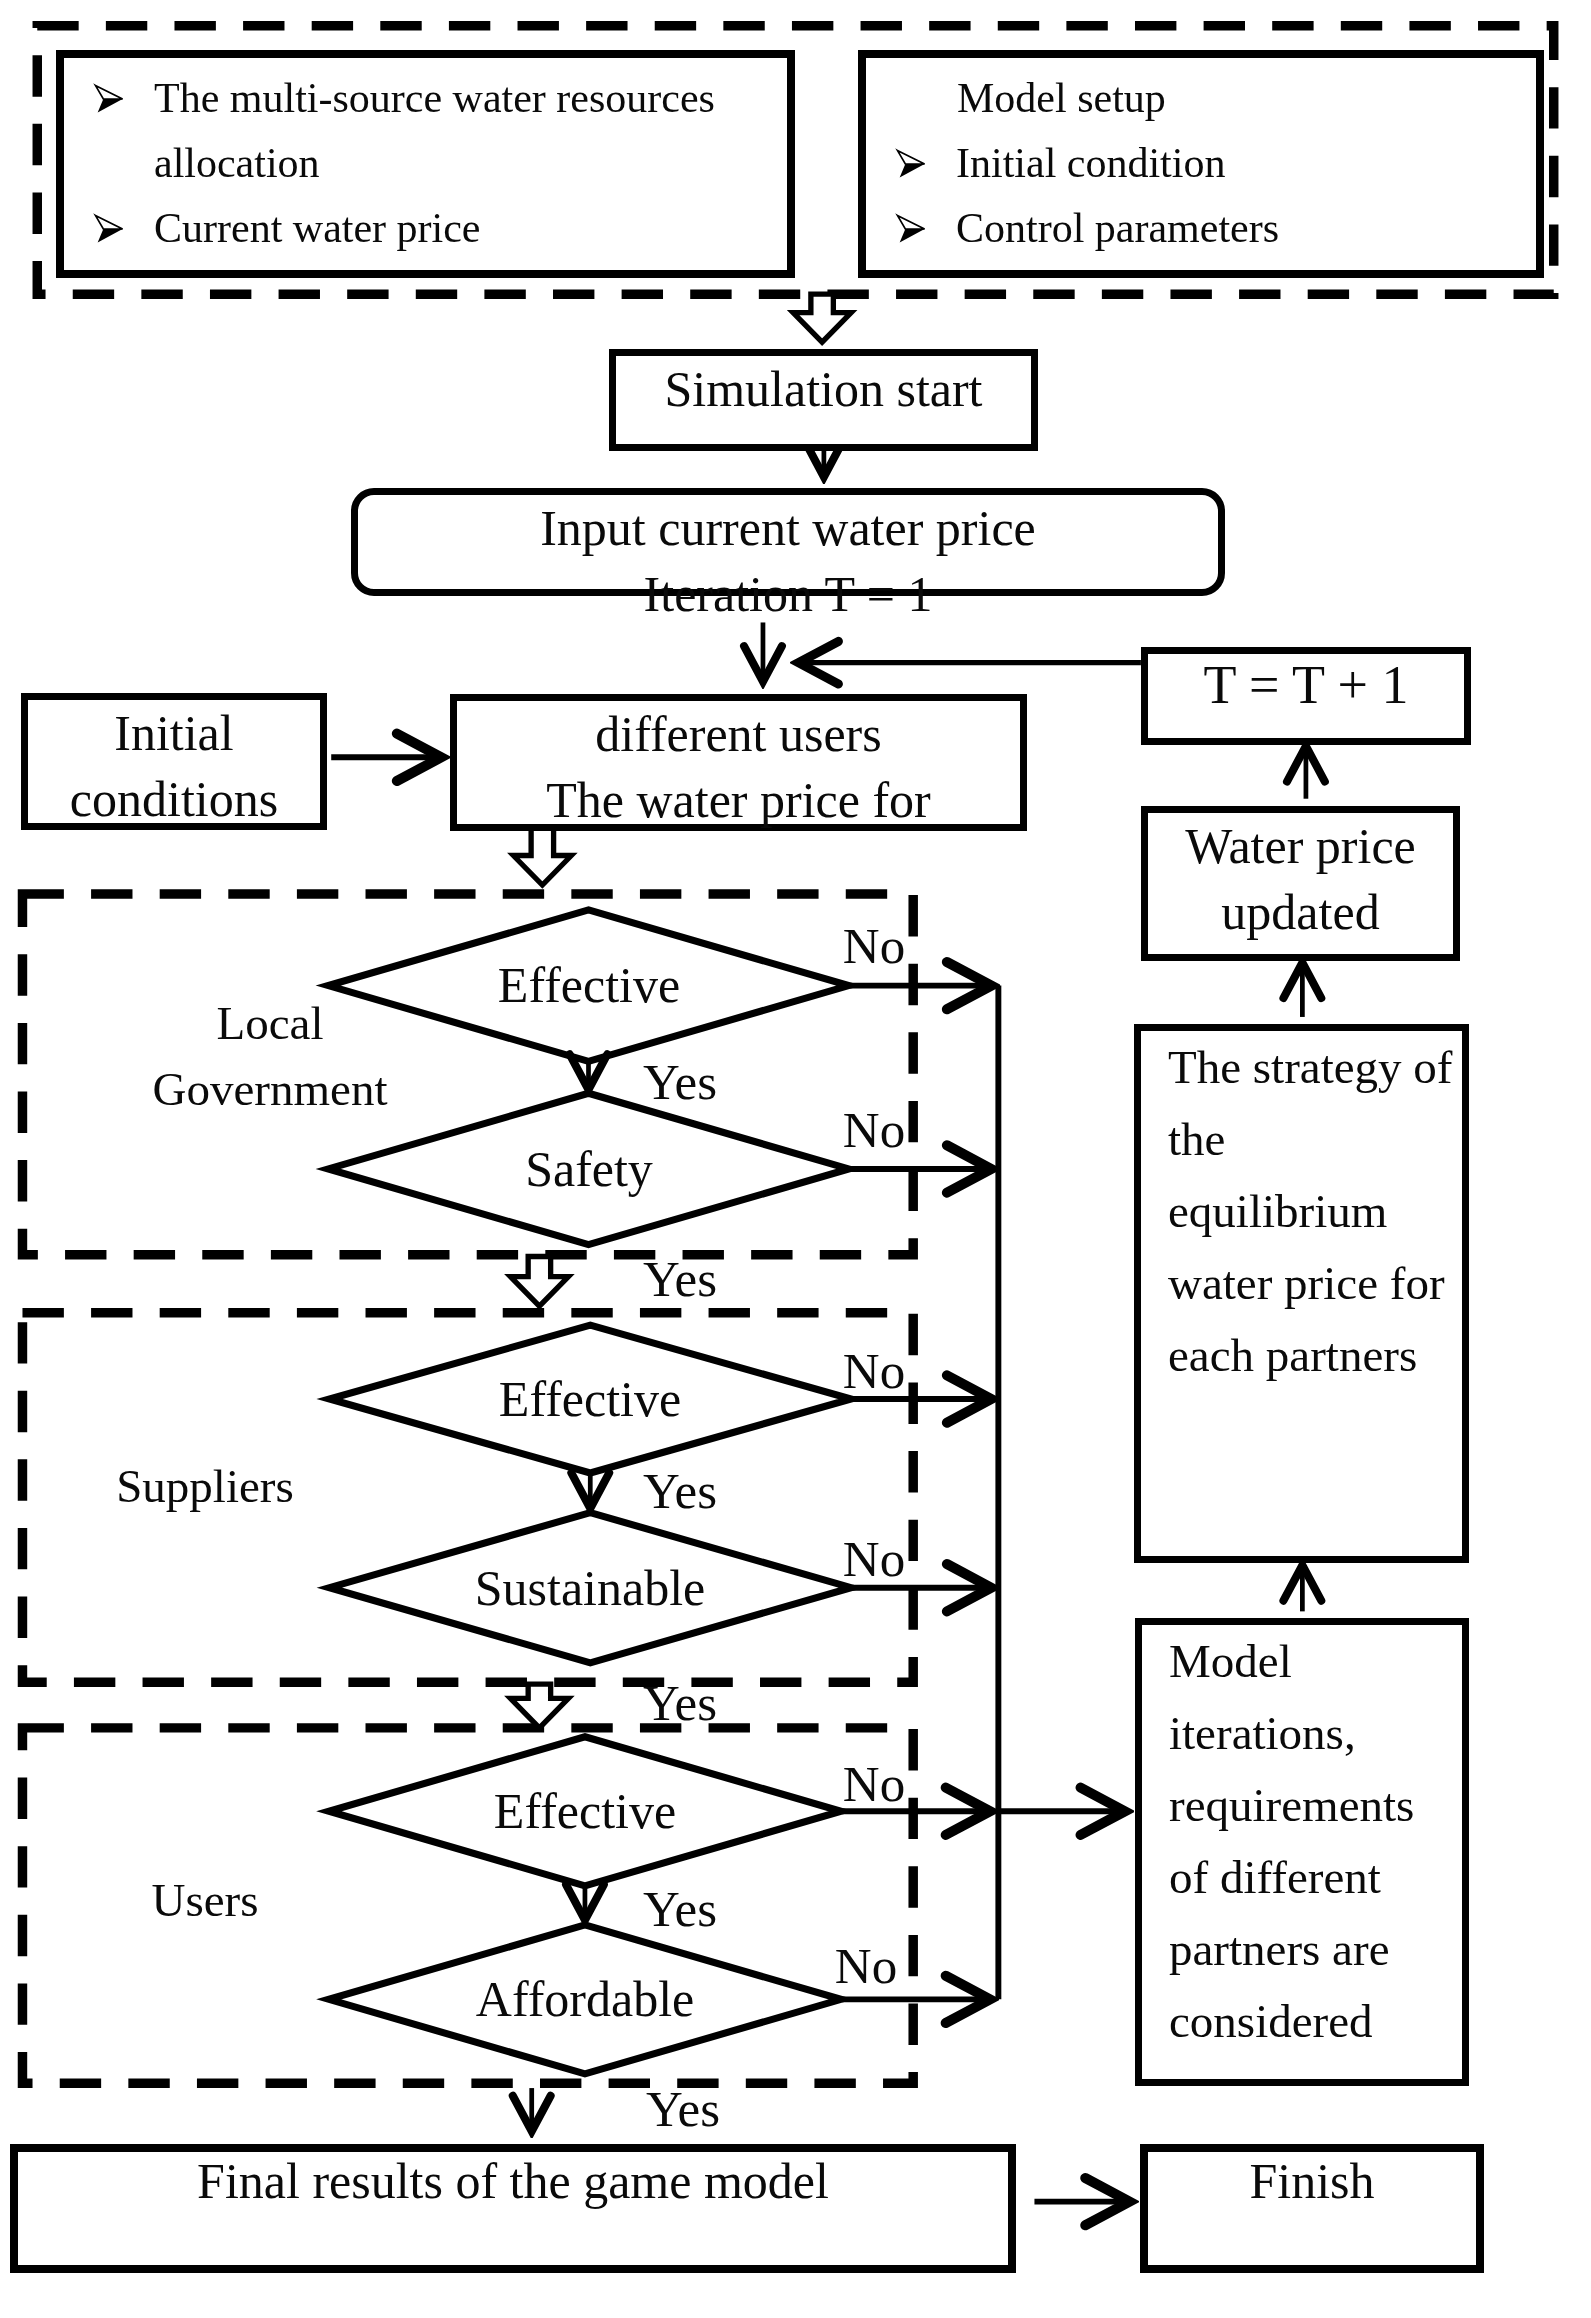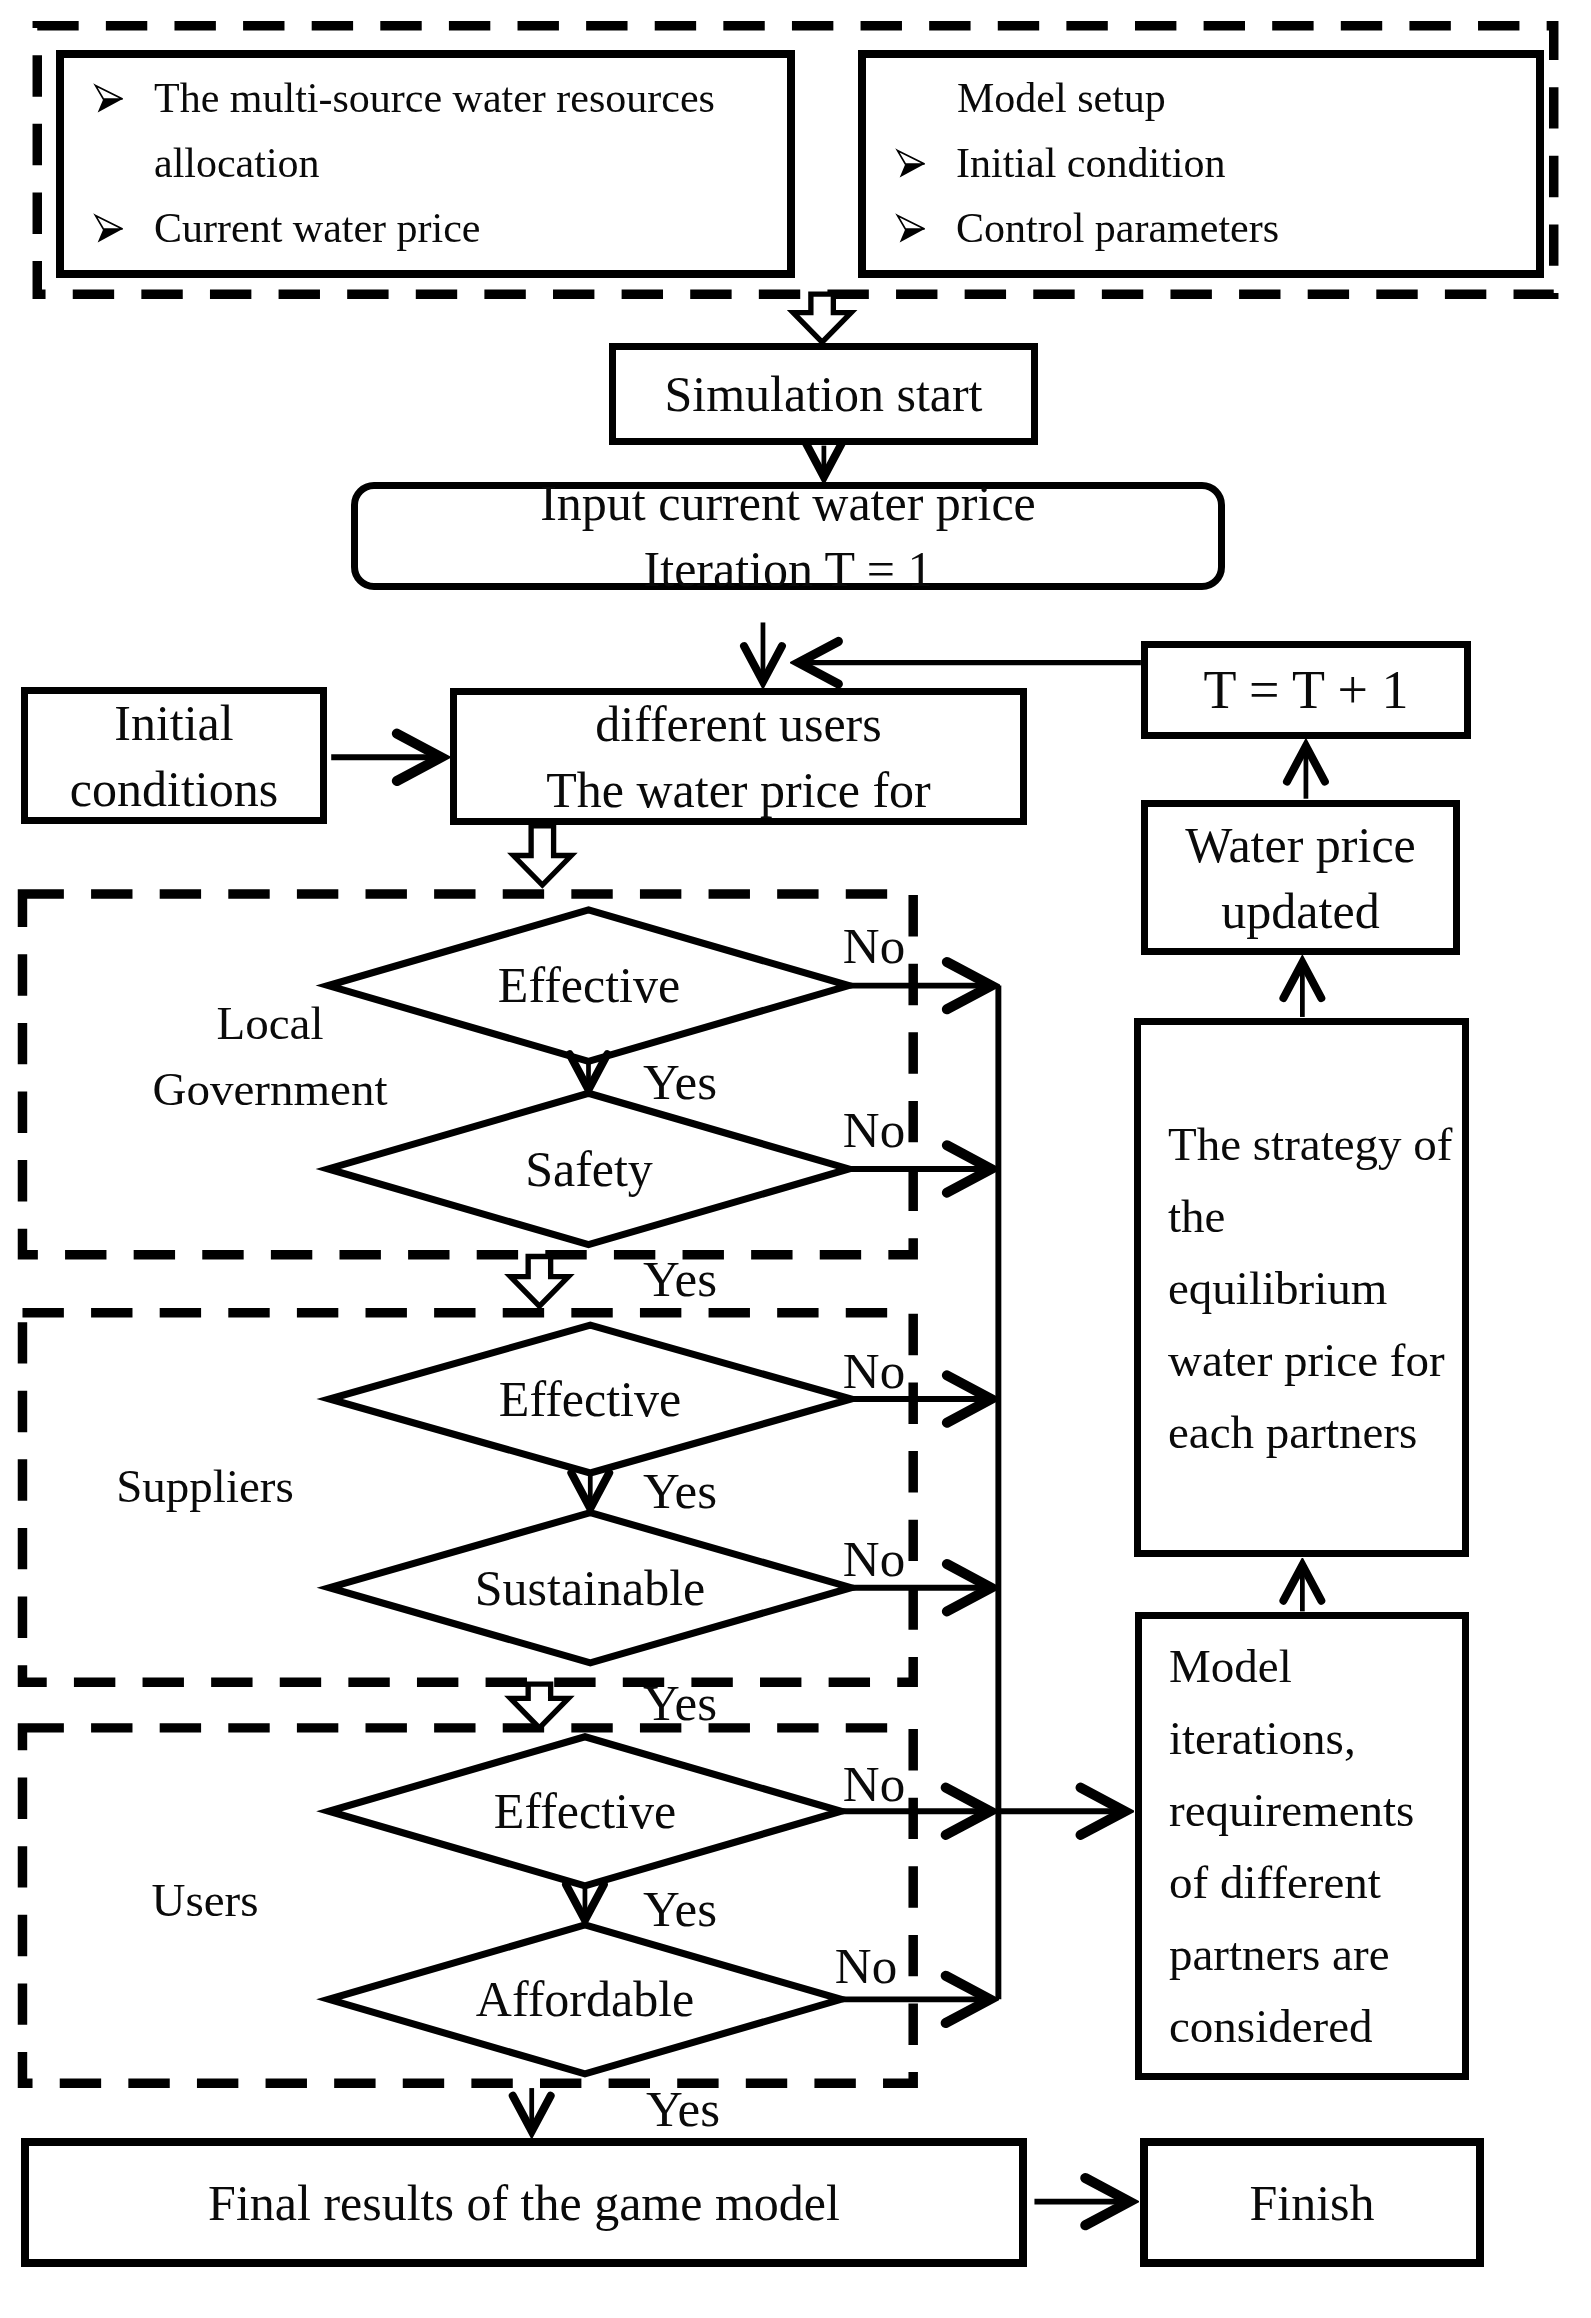--- a/index.html
+++ b/index.html
@@ -1,20 +1,20 @@
 <!DOCTYPE html>
 <html style="font-size:9.5px"><head>
 <meta charset="utf-8">
 <style>
   html,body{margin:0;padding:0;background:#fff;}
   #canvas{position:relative;width:1591px;height:2319px;background:#ffffff;
           font-family:"Liberation Serif","DejaVu Serif",serif;color:#0a0a0a;overflow:hidden;}
   #wires{position:absolute;left:0;top:0;width:1591px;height:2319px;}
   .box{position:absolute;background:#fff;border:7.7px solid #000;box-sizing:border-box;
-       display:flex;align-items:center;justify-content:center;text-align:center;}
+       display:flex;justify-content:center;text-align:center;margin-top:6px;}
   .box .lines{width:100%;}
   .thick{border-width:8.3px;}
   .ctext{font-size:50px;line-height:66px;}
   .panel{position:absolute;background:#fff;border:8.3px solid #000;box-sizing:border-box;
          font-size:42px;line-height:65px;padding:8.3px 24px 0 21px;}
   .prow{display:flex;align-items:flex-start;}
   .prow .bullet{width:34px;height:34px;flex:0 0 34px;margin:15.4px 28px 0 7px;}
   .prow .ptxt{flex:1 1 auto;}
   .ptitle{padding-left:70px;}
   .leftbox{justify-content:flex-start;text-align:left;}
@@ -150,21 +150,21 @@
   </div>
 
   <div class="box leftbox" style="left:1134px;top:1018px;width:335px;height:539px;">
     <div class="lines">The strategy of the equilibrium water price for each partners</div>
   </div>
 
   <div class="box leftbox" style="left:1135px;top:1612px;width:334px;height:468px;">
     <div class="lines">Model iterations, requirements of different partners are considered</div>
   </div>
 
-  <div class="box thick" style="left:21px;top:2138px;width:1006px;height:129px;font-size:50px;">
+  <div class="box thick" style="left:10px;top:2138px;width:1006px;height:129px;font-size:50px;">
     <div class="lines">Final results of the game model</div>
   </div>
 
   <div class="box thick" style="left:1140px;top:2138px;width:344px;height:129px;font-size:50px;">
     <div class="lines">Finish</div>
   </div>
 
   <div class="seclabel" style="left:231px;top:1056px;margin-left:39px;">
     <div>Local</div>
     <div>Government</div>

